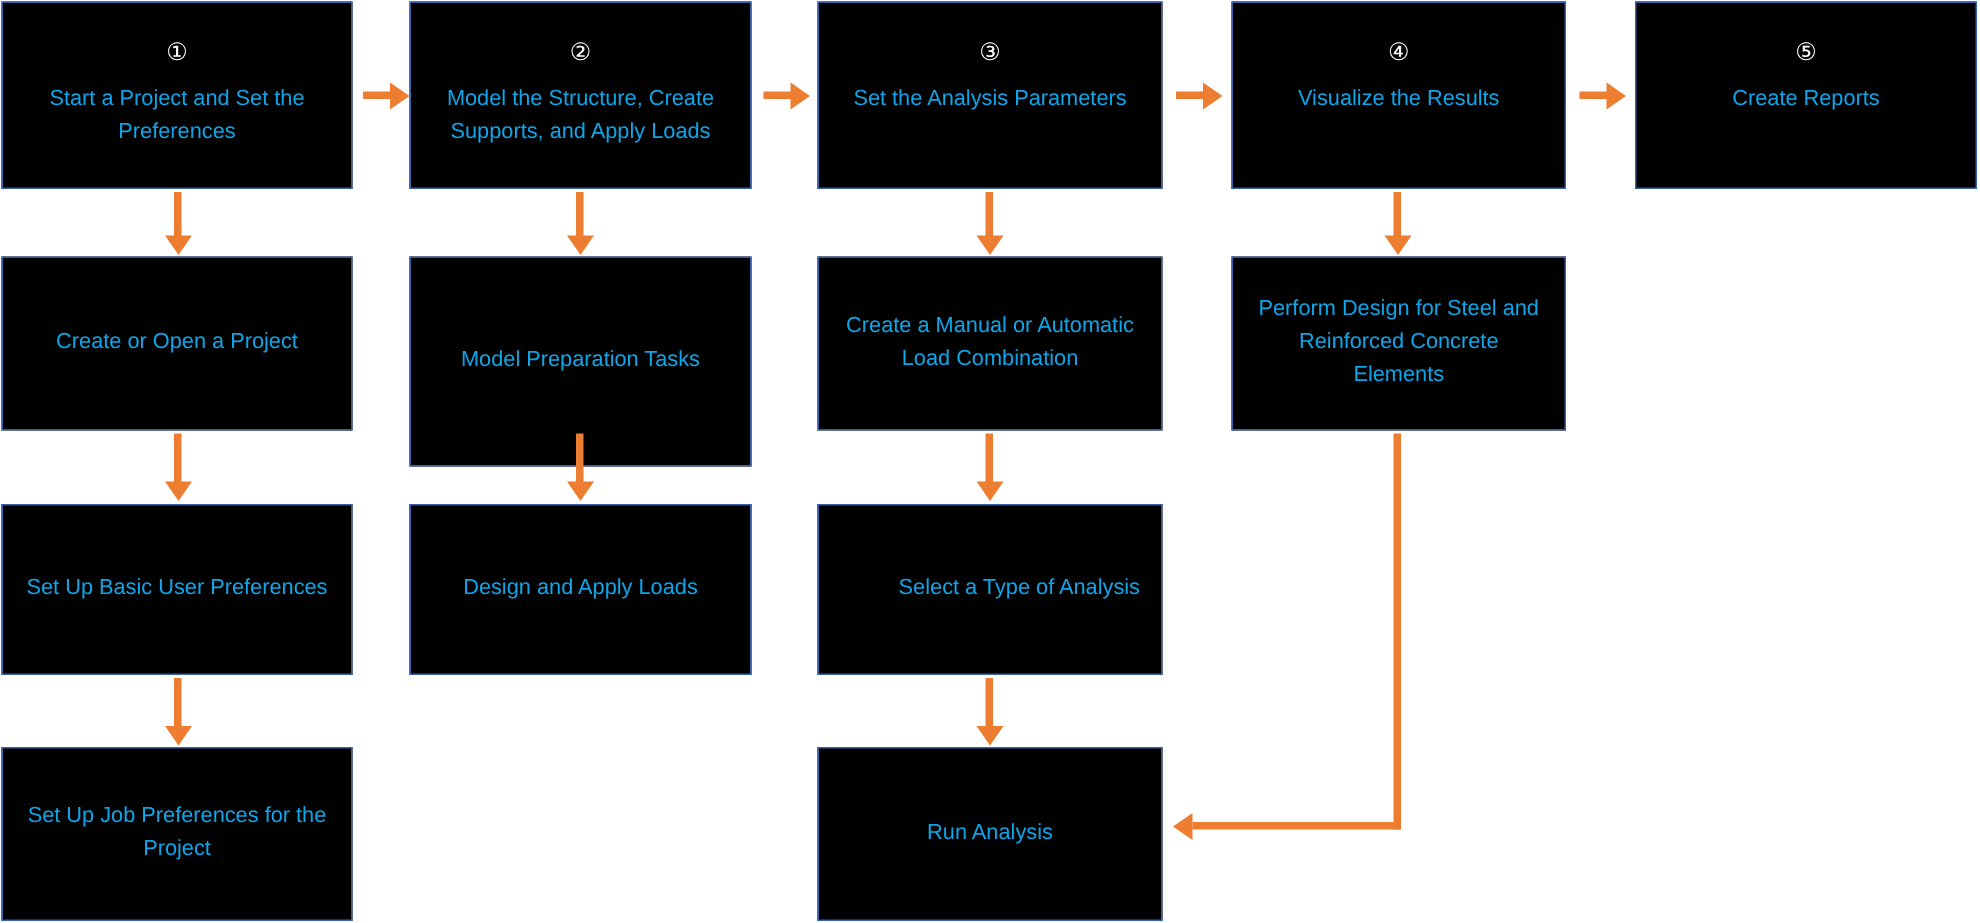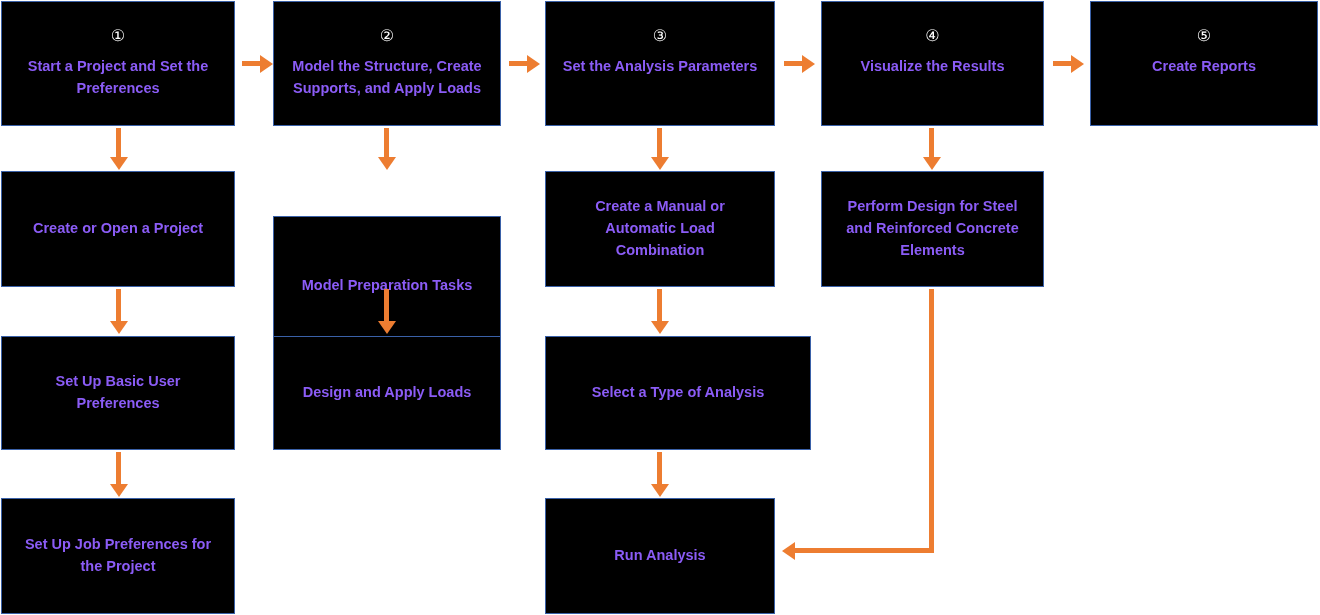--- a/index.html
+++ b/index.html
@@ -39,23 +39,23 @@
     font-size: 16px;
     line-height: 1;
     color: #ffffff;
     margin-top: 26px;
     margin-bottom: 12px;
     letter-spacing: 0;
   }
   .node-label {
     font-size: 14.5px;
     line-height: 1.5;
-    color: #8b5cf6;
+    color: #0ea5e9;
     padding: 0 14px;
-    font-weight: 700;
+    font-weight: 400;
   }
   .node.step .node-label {
     padding: 0 10px;
   }
   
   .conn {
     position: absolute;
   }
   .conn-line-v {
     position: absolute;
@@ -119,41 +119,41 @@
 
   <div class="node step" style="left:1090px; top:1px; width:228px; height:125px;">
     <div class="node-number">⑤</div>
     <div class="node-label">Create Reports</div>
   </div>
 
   <div class="node centered" style="left:1px; top:171px; width:234px; height:116px;">
     <div class="node-label">Create or Open a Project</div>
   </div>
 
-  <div class="node centered" style="left:273px; top:171px; width:228px; height:140px;margin-top:45px;">
+  <div class="node centered" style="left:273px; top:171px; width:228px; height:140px;">
     <div class="node-label">Model Preparation Tasks</div>
   </div>
 
   <div class="node centered" style="left:545px; top:171px; width:230px; height:116px;">
     <div class="node-label">Create a Manual or Automatic Load Combination</div>
   </div>
 
   <div class="node centered" style="left:821px; top:171px; width:223px; height:116px;align-items:center;">
     <div class="node-label">Perform Design for Steel and Reinforced Concrete Elements</div>
   </div>
 
   <div class="node centered" style="left:1px; top:336px; width:234px; height:114px;">
     <div class="node-label">Set Up Basic User Preferences</div>
   </div>
 
   <div class="node centered" style="left:273px; top:336px; width:228px; height:114px;">
     <div class="node-label">Design and Apply Loads</div>
   </div>
 
-  <div class="node centered" style="left:545px; top:336px; width:266px; height:114px;">
+  <div class="node centered" style="left:545px; top:336px; width:230px; height:114px;align-items:flex-end;">
     <div class="node-label">Select a Type of Analysis</div>
   </div>
 
   <div class="node centered" style="left:1px; top:498px; width:234px; height:116px;text-align:center;">
     <div class="node-label">Set Up Job Preferences for the Project</div>
   </div>
 
   <div class="node centered" style="left:545px; top:498px; width:230px; height:116px;">
     <div class="node-label">Run Analysis</div>
   </div>

